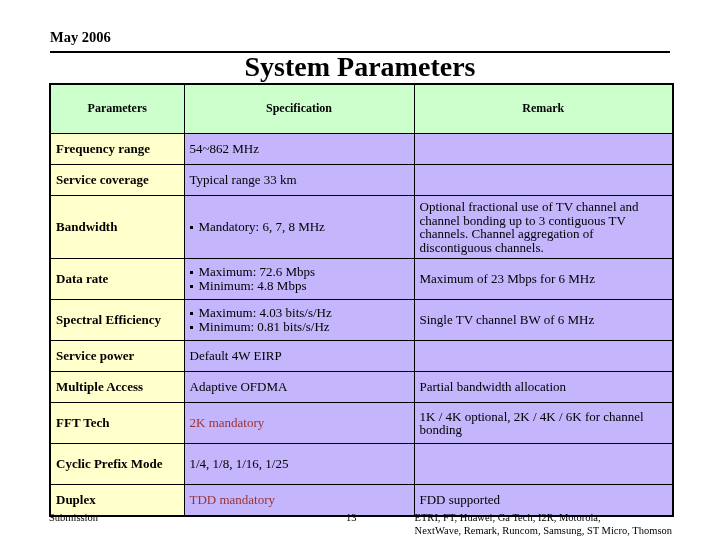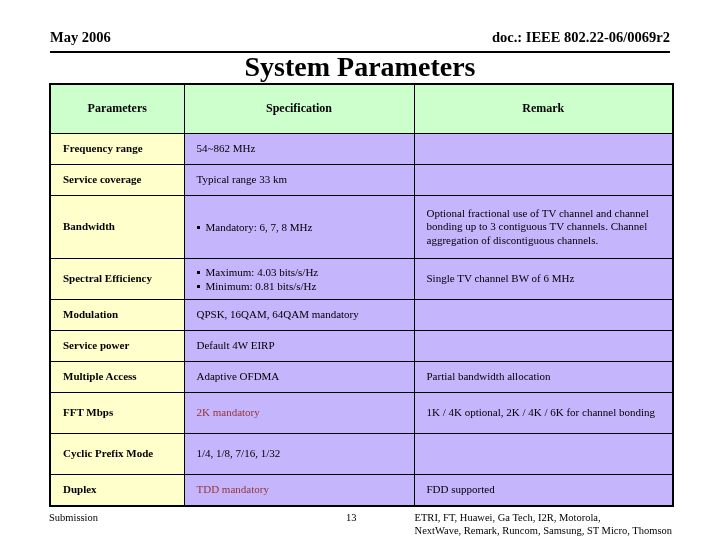--- a/index.html
+++ b/index.html
@@ -75,22 +75,22 @@
     border: 2px solid #000;
   }
   table.params col.c-param { width: 134px; }
   table.params col.c-spec  { width: 230px; }
   table.params col.c-rem   { width: 259px; }
 
   table.params th,
   table.params td {
     border: 1px solid #000;
     vertical-align: middle;
-    padding: 2px 12px;
-    font-size: 11px;
+    padding: 2px 5px;
+    font-size: 13px;
     line-height: 13.5px;
   }
   table.params thead th {
     background: #ccffcc;
     text-align: center;
     font-weight: bold;
     font-size: 12px;
     height: 40px;
     padding: 4px 5px;
   }
@@ -171,21 +171,20 @@
     display: block;
   }
 </style>
 </head>
 <body>
 
 <div class="slide">
 
   <div class="slide-header">
     <div class="header-date">May 2006</div>
-    <div class="header-doc">doc.: IEEE 802.22-06/0069r2</div>
   </div>
 
   <div class="slide-title">System Parameters</div>
 
   <div class="table-wrap">
     <table class="params">
       <colgroup>
         <col class="c-param">
         <col class="c-spec">
         <col class="c-rem">
@@ -211,52 +210,57 @@
           <tr class="row-h-lg">
             <td class="param-cell">Bandwidth</td>
             <td class="spec-cell">
               <ul class="bullets">
                 <li>Mandatory: 6, 7, 8 MHz</li>
               </ul>
             </td>
             <td class="rem-cell">Optional fractional use of TV channel and channel bonding up to 3 contiguous TV channels. Channel aggregation of discontiguous channels.</td>
           </tr>
           <tr class="row-h-md">
+            <td class="param-cell">Data rate</td>
+            <td class="spec-cell">
+              <ul class="bullets">
+                <li>Maximum: 72.6 Mbps</li>
+                <li>Minimum: 4.8 Mbps</li>
+              </ul>
+            </td>
+            <td class="rem-cell">Maximum of 23 Mbps for 6 MHz</td>
+          </tr>
+          <tr class="row-h-md">
             <td class="param-cell">Spectral Efficiency</td>
             <td class="spec-cell">
               <ul class="bullets">
                 <li>Maximum: 4.03 bits/s/Hz</li>
                 <li>Minimum: 0.81 bits/s/Hz</li>
               </ul>
             </td>
             <td class="rem-cell">Single TV channel BW of 6 MHz</td>
           </tr>
           <tr class="row-h-sm">
-            <td class="param-cell">Modulation</td>
-            <td class="spec-cell"><span>QPSK, 16QAM, 64QAM mandatory</span></td>
-            <td class="rem-cell"></td>
-          </tr>
-          <tr class="row-h-sm">
             <td class="param-cell">Service power</td>
             <td class="spec-cell"><span>Default 4W EIRP</span></td>
             <td class="rem-cell"></td>
           </tr>
           <tr class="row-h-sm">
             <td class="param-cell">Multiple Access</td>
             <td class="spec-cell"><span>Adaptive OFDMA</span></td>
             <td class="rem-cell">Partial bandwidth allocation</td>
           </tr>
           <tr class="row-h-md">
-            <td class="param-cell">FFT Mbps</td>
+            <td class="param-cell">FFT Tech</td>
             <td class="spec-cell"><span class="red-text" style="color: rgb(153, 51, 51);">2K mandatory</span></td>
             <td class="rem-cell">1K / 4K optional, 2K / 4K / 6K for channel bonding</td>
           </tr>
           <tr class="row-h-md">
             <td class="param-cell">Cyclic Prefix Mode</td>
-            <td class="spec-cell"><span>1/4, 1/8, 7/16, 1/32</span></td>
+            <td class="spec-cell"><span>1/4, 1/8, 1/16, 1/25</span></td>
             <td class="rem-cell"></td>
           </tr>
           <tr class="row-h-sm">
             <td class="param-cell">Duplex</td>
             <td class="spec-cell"><span class="red-text" style="color: rgb(153, 51, 51);">TDD mandatory</span></td>
             <td class="rem-cell">FDD supported</td>
           </tr>
         </tbody>
     </table>
   </div>

